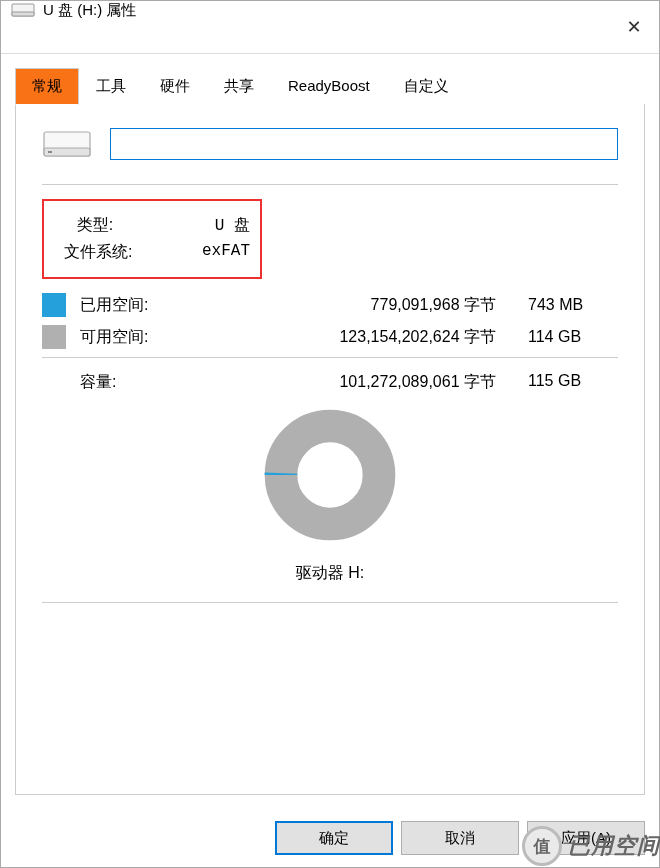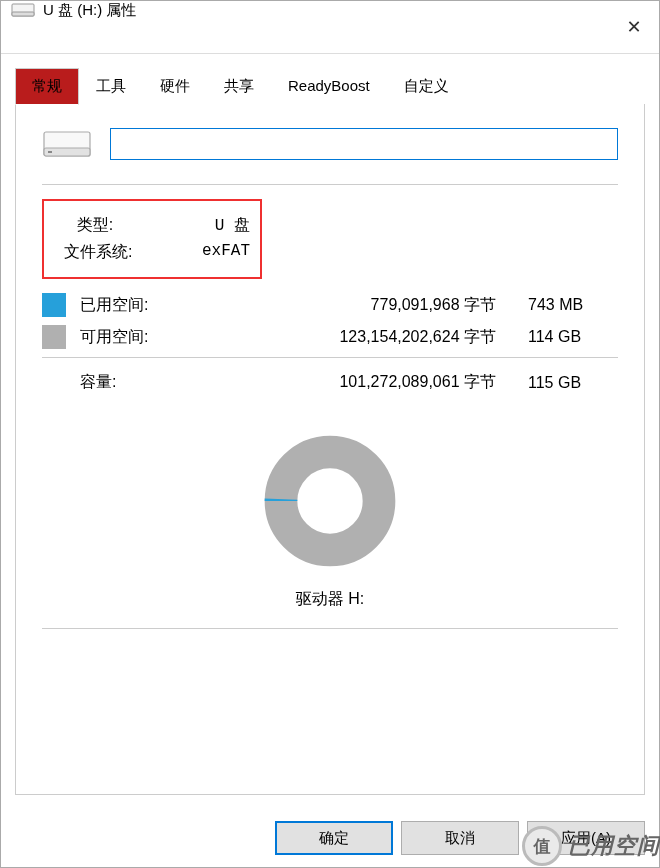--- a/index.html
+++ b/index.html
@@ -5,21 +5,21 @@
     * { margin: 0; padding: 0; box-sizing: border-box; font-family: "Microsoft YaHei", "Segoe UI", sans-serif; }
     body { background: #fff; width: 660px; height: 868px; overflow: hidden; }
     
     .window { width: 660px; height: 868px; border: 1px solid #aaa; display: flex; flex-direction: column; }
     
     .titlebar { height: 53px; display: flex; align-items: flex-start; padding: 0 0 0 10px; border-bottom: 1px solid #ddd; }
     .titlebar-icon { width: 24px; height: 18px; margin-right: 8px; }
     .titlebar-title { font-size: 15px; color: #000; flex: 1; }
     .titlebar-close { width: 50px; height: 100%; display: flex; align-items: center; justify-content: center; font-size: 18px; color: #333; font-weight: 300; }
     .tab { padding: 8px 16px 8px 16px; font-size: 15px; color: #000; border: 1px solid transparent; border-bottom: none; cursor: default; }
-    .tab.active { border: 1px solid #ccc; border-bottom: 1px solid #fff; background: #b91c1c; margin-bottom: -1px; font-family: Liberation Serif, serif; }
+    .tab.active { border: 1px solid #ccc; border-bottom: 1px solid #fff; background: #f97316; margin-bottom: -1px; font-family: Liberation Serif, serif; }
     .tab-content { flex: 1; padding: 22px 26px 10px 26px; border: 1px solid #ccc; border-top: none; margin: 0 14px 14px 14px; position: relative; }
     
     .tabs-wrapper { padding: 14px 0 0 0; display: flex; flex-direction: column; flex: 1; }
     
     .tabstrip { display: flex; margin: 0 14px; position: relative; z-index: 2; }
     
     .header-row { display: flex; align-items: center; gap: 18px; margin-bottom: 22px; }
     .disk-icon { width: 50px; height: 36px; flex-shrink: 0; }
     .name-input { flex: 1; height: 32px; border: 1px solid #0078d7; padding: 0 8px; font-size: 15px; outline: none; }
     
@@ -31,21 +31,21 @@
     .info-value { font-size: 16px; color: #000; font-family: Liberation Mono, monospace; }
     
     .space-row { display: flex; align-items: center; margin: 8px 0; }
     .swatch { width: 24px; height: 24px; margin-right: 14px; }
     .swatch.used { background: #26a0da; }
     .swatch.free { background: #b0b0b0; }
     .space-label { width: 120px; font-size: 16px; }
     .space-bytes { flex: 1; text-align: right; padding-right: 32px; font-size: 16px; }
     .space-human { width: 90px; text-align: left; font-size: 16px; }
     
-    .cap-row { display: flex; align-items: center; margin: 14px 0 38px 38px; }
+    .cap-row { display: flex; margin: 14px 0 12px 38px; }
     .cap-label { width: 120px; font-size: 16px; }
     .cap-bytes { flex: 1; text-align: right; padding-right: 32px; font-size: 16px; }
     .cap-human { width: 90px; text-align: left; font-size: 16px; }
     
     .donut-wrap { display: flex; flex-direction: column; align-items: center; margin: 10px 0 18px 0; }
     .donut { width: 140px; height: 140px; }
     .drive-label { margin-top: 18px; font-size: 16px; }
     
     .button-bar { display: flex; justify-content: flex-end; padding: 12px 14px; gap: 8px; }
     .btn { min-width: 118px; height: 34px; border: 1px solid #adadad; background: #e1e1e1; font-size: 15px; display: flex; align-items: center; justify-content: center; }

